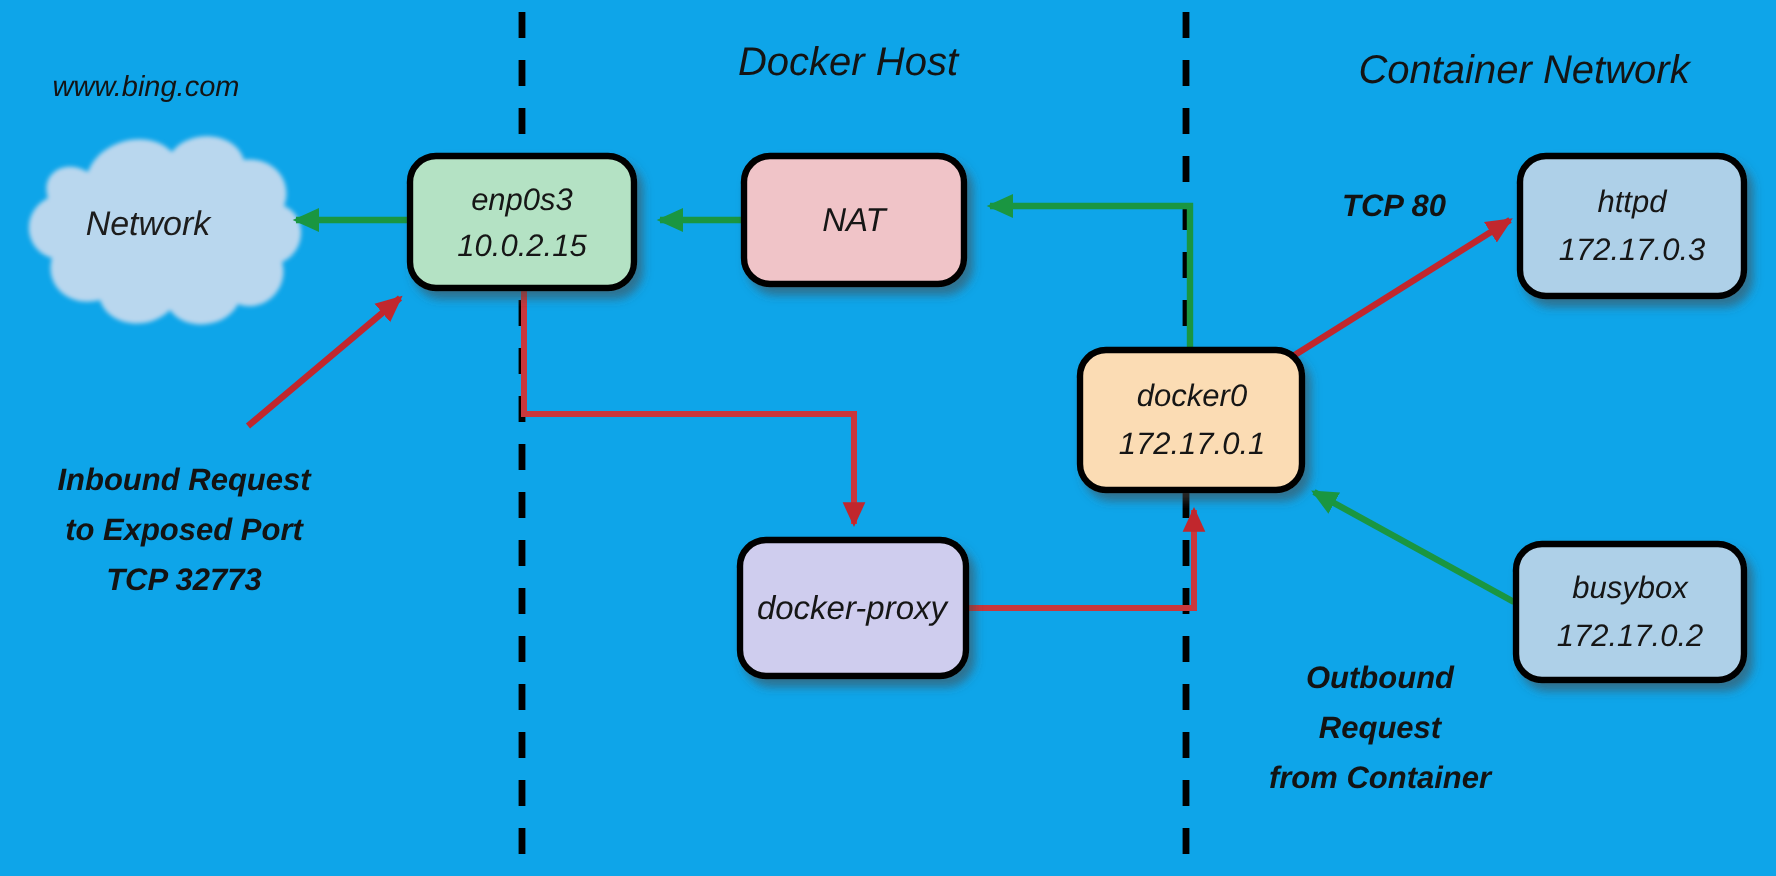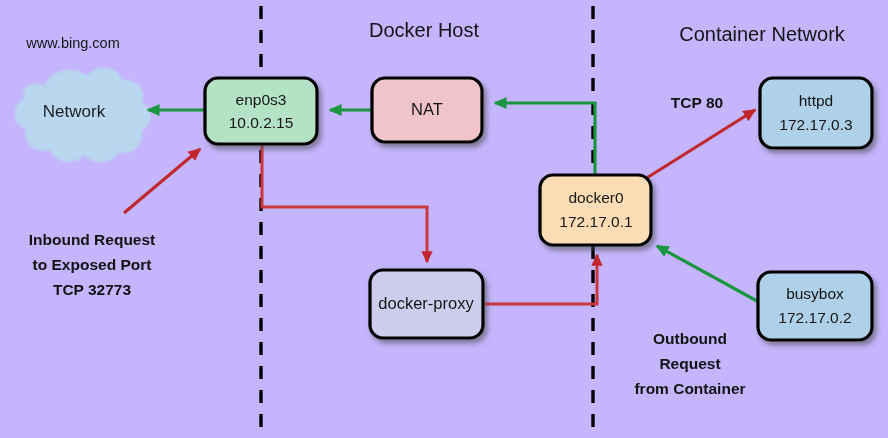--- a/index.html
+++ b/index.html
@@ -10,21 +10,22 @@
   body {
     width: 888px;
     height: 438px;
     overflow: hidden;
     font-family: "Liberation Sans", sans-serif;
   }
   #diagram-root {
     position: relative;
     width: 888px;
     height: 438px;
-    background: #c4b5fd;
+    background: #0ea5e9;
+    font-style: italic;
   }
   svg#diagram-svg {
     display: block;
     width: 888px;
     height: 438px;
   }
   .node-label {
     font-family: "Liberation Sans", sans-serif;
     fill: #161616;
     text-anchor: middle;

